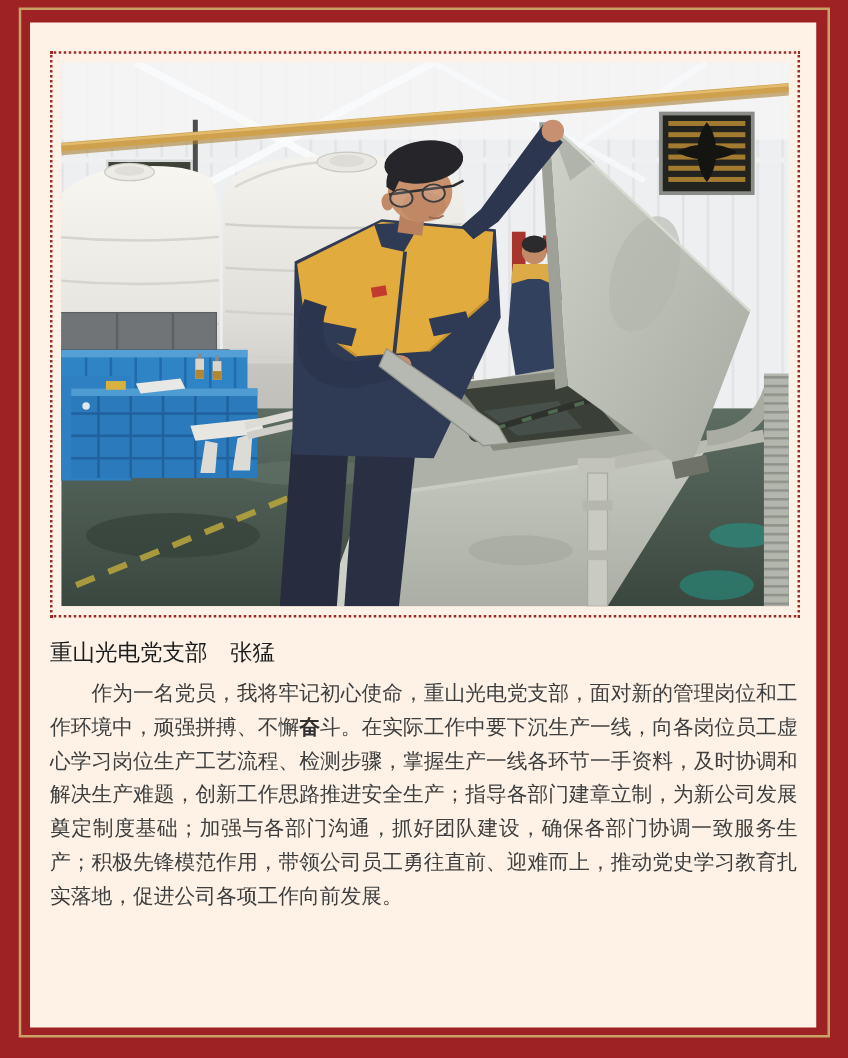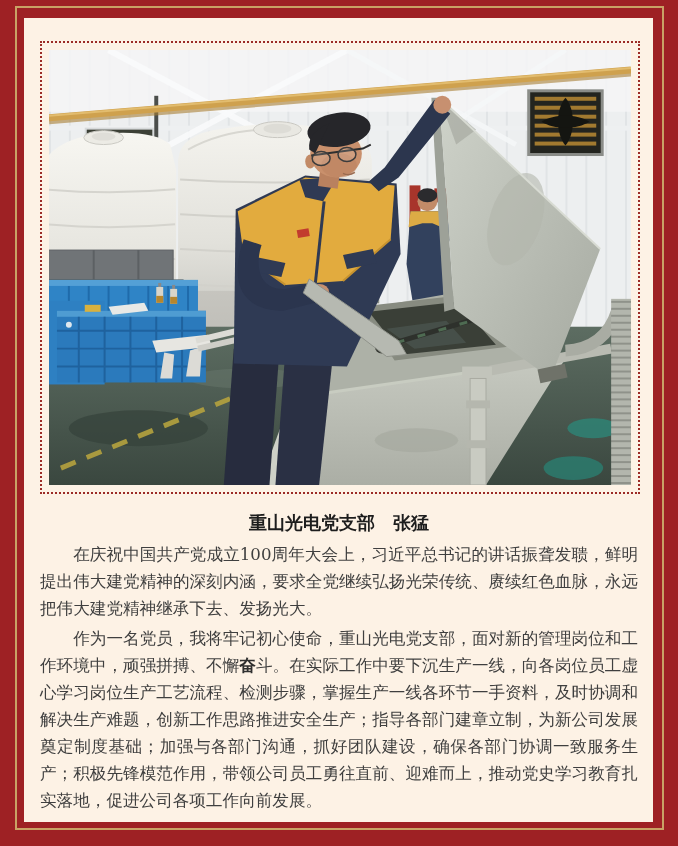--- a/index.html
+++ b/index.html
@@ -26,23 +26,22 @@
     background:#fdf2e5;
   }
   .photo-frame svg{display:block;width:582px;height:435px;}
   .article{
     margin:0 15px 0 16px;
     color:#3f3f3f;
   }
   .article h2{
     margin:19px 0 8px 0;
     font-size:18px;line-height:20px;
-    text-align:center;
     color:#1d1d1d;
-    font-weight:bold;
+    font-weight:normal;
   }
   .article p{
     margin:0;
     font-size:16.6px;
     line-height:27px;
     text-align:justify;
     text-indent:2em;
   }
   .article p + p{margin-top:3px;}
   .article b{font-weight:bold;color:#2f2f2f;}
@@ -270,18 +269,17 @@
           <path d="M264,106 L316,99 L324,95" stroke="#2f2f2f" stroke-width="2" fill="none"></path>
           <ellipse cx="274" cy="109" rx="9" ry="7" fill="rgba(255,255,255,0.14)" stroke="#3c3c3c" stroke-width="1.5"></ellipse>
           <ellipse cx="300" cy="105" rx="9" ry="7" fill="rgba(255,255,255,0.14)" stroke="#3c3c3c" stroke-width="1.5"></ellipse>
           <path d="M296,124 Q302,127 308,123" stroke="#9a6b50" stroke-width="1.5" fill="none"></path>
         </g>
       </svg>
     </figure>
 
     <div class="article">
       <h2>重山光电党支部　张猛</h2>
-      <p>在庆祝中国共产党成立100周年大会上，习近平总书记的讲话振聋发聩，鲜明提出伟大建党精神的深刻内涵，要求全党继续弘扬光荣传统、赓续红色血脉，永远把伟大建党精神继承下去、发扬光大。</p>
       <p><span>作为一名党员，我将牢记初心使命，重山光电党支部，面对新的管理岗位和工作环境中，顽强拼搏、不懈</span><b>奋</b><span>斗。在实际工作中要下沉生产一线，向各岗位员工虚心学习岗位生产工艺流程、检测步骤，掌握生产一线各环节一手资料，及时协调和解决生产难题，创新工作思路推进安全生产；指导各部门建章立制，为新公司发展奠定制度基础；加强与各部门沟通，抓好团队建设，确保各部门协调一致服务生产；积极先锋模范作用，带领公司员工勇往直前、迎难而上，推动党史学习教育扎实落地，促进公司各项工作向前发展。</span></p>
     </div>
 
   </div>
 </div>
 
 </body></html>

